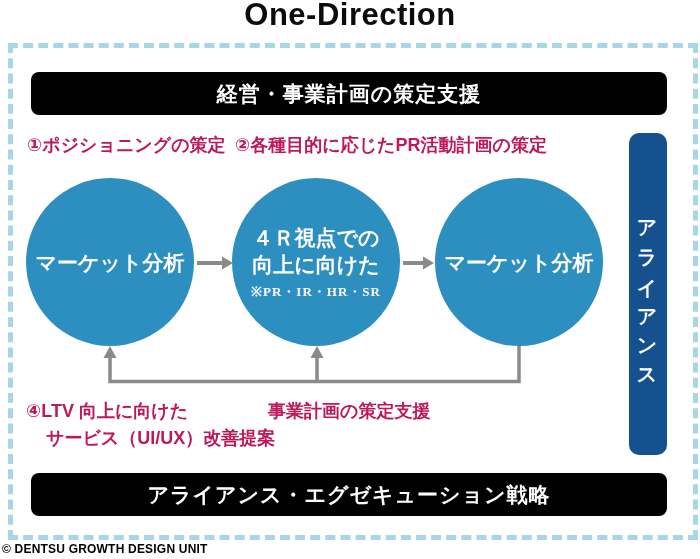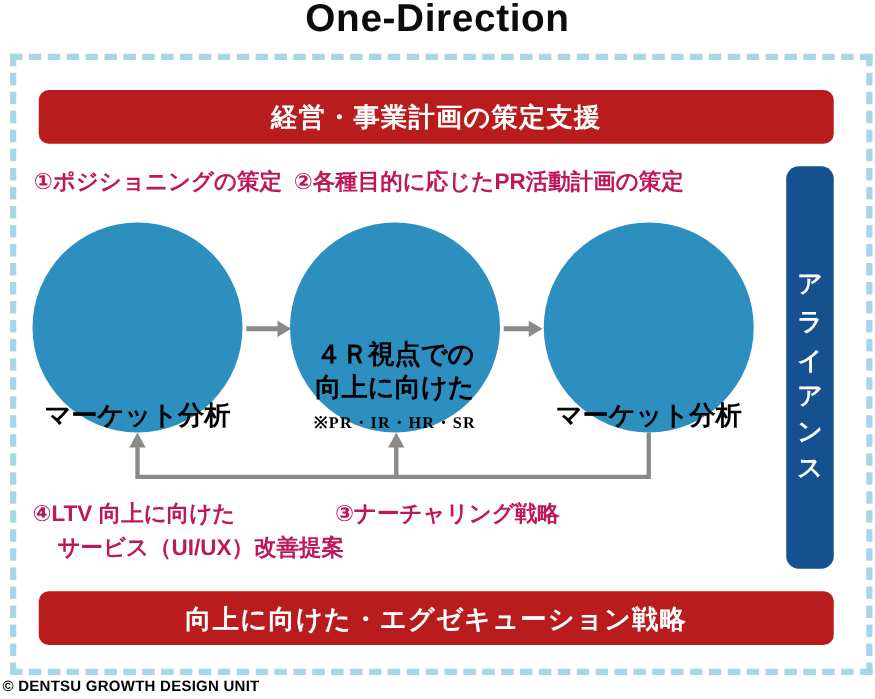--- a/index.html
+++ b/index.html
@@ -20,21 +20,21 @@
 
   .dashed-frame {
     position: absolute; left: 8px; top: 43px;
     width: 690px; height: 497px;
     box-sizing: border-box;
     border: 5px dashed #a5d7e8;
   }
 
   .banner {
     position: absolute; left: 31px; width: 636px; height: 43px;
-    background: #b91c1c; border-radius: 8px;
+    background: #000000; border-radius: 8px;
     display: flex; align-items: center; justify-content: center;
     color: #ffffff; font-size: 21px; font-weight: 700;
     letter-spacing: 1px; white-space: nowrap;
   }
   .banner.top { top: 72px; }
   .banner.bottom { top: 473px; }
 
   .anno {
     position: absolute;
     font-size: 18px; font-weight: 700; color: #be185d;
@@ -44,22 +44,22 @@
   .anno-2 { left: 235px; top: 134px; }
   .anno-4a { left: 26px; top: 400px; }
   .anno-4b { left: 46px; top: 427px; }
   .anno-3 { left: 268px; top: 400px; }
 
   .circle {
     position: absolute; top: 178px;
     width: 168px; height: 168px; border-radius: 50%;
     background: #2d8fc0;
     display: flex; flex-direction: column;
-    align-items: center; justify-content: flex-end;
-    color: #000000; font-weight: 700; text-align: center;
+    align-items: center; justify-content: center;
+    color: #ffffff; font-weight: 700; text-align: center;
   }
   .circle.c1 { left: 26px; }
   .circle.c2 { left: 232px; }
   .circle.c3 { left: 435px; }
   .circle .main { font-size: 21px; line-height: 27px; white-space: nowrap; }
   .circle .sub {
     font-size: 13px; line-height: 16px; margin-top: 6px;
     letter-spacing: 1px; white-space: nowrap; font-family: Liberation Serif, serif;
   }
 
@@ -136,21 +136,21 @@
       <polygon points="310.5,358 323.5,358 317,346" fill="#8a8a8a"></polygon>
     </g>
   </svg>
 
   <div class="alliance-bar">
     <span>アライアンス</span>
   </div>
 
   <div class="anno anno-4b">サービス（UI/UX）改善提案</div>
   <div class="anno anno-4a">④LTV 向上に向けた</div>
-  <div class="anno anno-3">③ナーチャリング戦略</div>
+  <div class="anno anno-3">事業計画の策定支援</div>
 
   <div class="banner bottom">
-    <span>向上に向けた・エグゼキューション戦略</span>
+    <span>アライアンス・エグゼキューション戦略</span>
   </div>
 
   <div class="copyright">© DENTSU GROWTH DESIGN UNIT</div>
 
 </div>
 
 </body></html>

